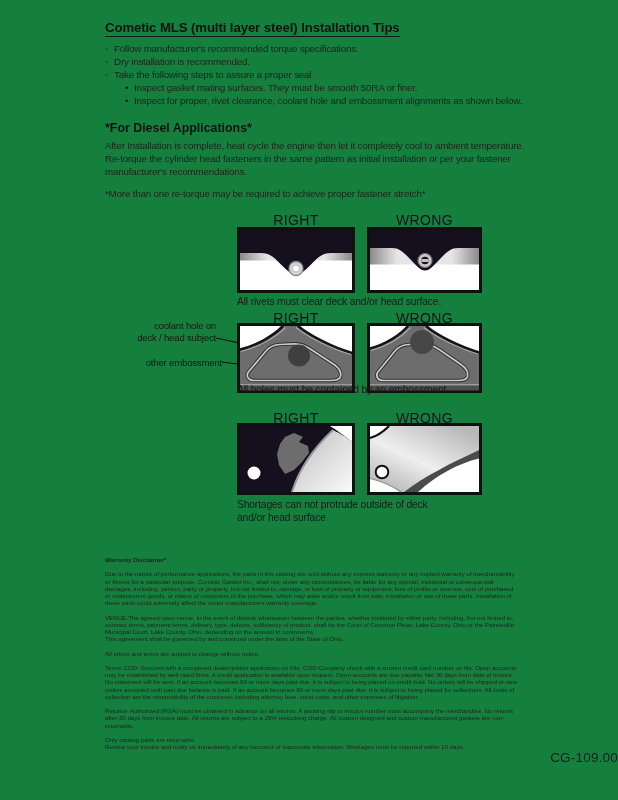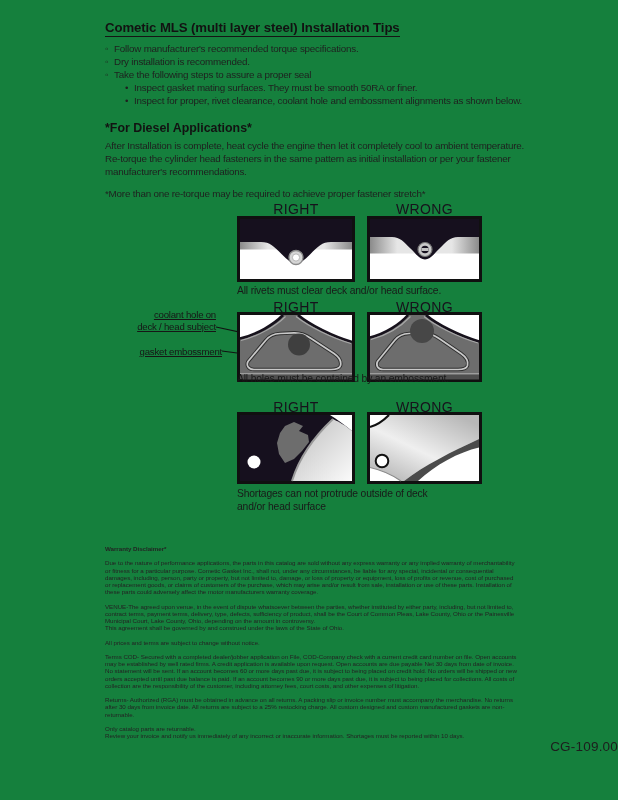--- a/index.html
+++ b/index.html
@@ -7,29 +7,29 @@
         font-family:"Liberation Sans",sans-serif;color:#1f1f1f;}
   .content{padding:20px 80px 0 105px;width:433px;}
   .title{font-size:13.2px;font-weight:bold;margin:0 0 7px;letter-spacing:-0.1px;color:#121212;}
   .title span{border-bottom:1.6px solid #151515;padding-bottom:1px;}
   .bullets{font-size:9.8px;letter-spacing:-0.2px;line-height:1.33;}
   .b{display:flex;}
   .b .marker{width:9px;flex:none;}
   .b.l2{padding-left:20px;}
   .diesel{font-size:12.4px;font-weight:bold;margin:14px 0 5px;color:#121212;}
   p.body{font-size:9.8px;letter-spacing:-0.2px;line-height:1.3;margin:0 0 10px;}
-  p.body.last{margin-bottom:0;}
+  p.body.last{margin-bottom:11px;}
   .diagram-area{position:relative;height:322px;}
   .dlabel{position:absolute;font-size:14px;font-weight:normal;letter-spacing:0.4px;
           text-align:center;color:#17121c;}
   .dbox{position:absolute;}
   .dbox svg{display:block;}
   .dcap{position:absolute;font-size:10.3px;letter-spacing:-0.15px;line-height:1.25;color:#191919;}
   .callout{position:absolute;font-size:9.6px;letter-spacing:-0.2px;text-align:right;
-           line-height:1.2;color:#161616;text-decoration:underline;}
+           line-height:1.2;color:#161616;}
   .callout-lines{position:absolute;left:214px;top:114px;}
   .legal{margin-top:22px;padding:0 99px 0 105px;font-size:6.2px;line-height:1.17;
          letter-spacing:-0.03px;color:#232323;}
   .legal .head{font-weight:bold;margin:0 0 7px;}
   .legal p{margin:0;}
   .legal p.gap{margin-top:7px;}
   .footer{padding-left:388px;font-size:13.5px;letter-spacing:0.2px;color:#1d1d1d;text-align:right;}
 </style>
 </head>
 <body>
@@ -107,21 +107,21 @@
       <div>All rivets must clear deck and/or head surface.</div>
     </div>
 
     <div class="dlabel" style="left:237px;top:98px;width:118px;">RIGHT</div>
     <div class="dlabel" style="left:367px;top:98px;width:115px;">WRONG</div>
 
     <div class="callout" style="left:108px;top:108px;width:108px;">
       <div>coolant hole on</div>
       <div>deck / head subject</div>
     </div>
-    <div class="callout" style="left:108px;top:145px;width:114px;">gasket embossment</div>
+    <div class="callout" style="left:108px;top:145px;width:114px;">other embossment</div>
 
     <svg class="callout-lines" width="92" height="52" viewBox="0 0 92 52">
       <line x1="2" y1="12" x2="85" y2="30" stroke="#111111" stroke-width="1.1"></line>
       <line x1="8" y1="36" x2="69" y2="44" stroke="#111111" stroke-width="1.1"></line>
     </svg>
 
     <div class="dbox" style="left:237px;top:111px;">
       <svg width="118" height="70" viewBox="0 0 118 70">
         <rect x="1.5" y="1.5" width="115" height="67" fill="#6d6d6d" stroke="#101010" stroke-width="3"></rect>
         <path d="M3,3 H46 C37,12.5 20,22.5 3,26.5 Z" fill="#ffffff"></path>

